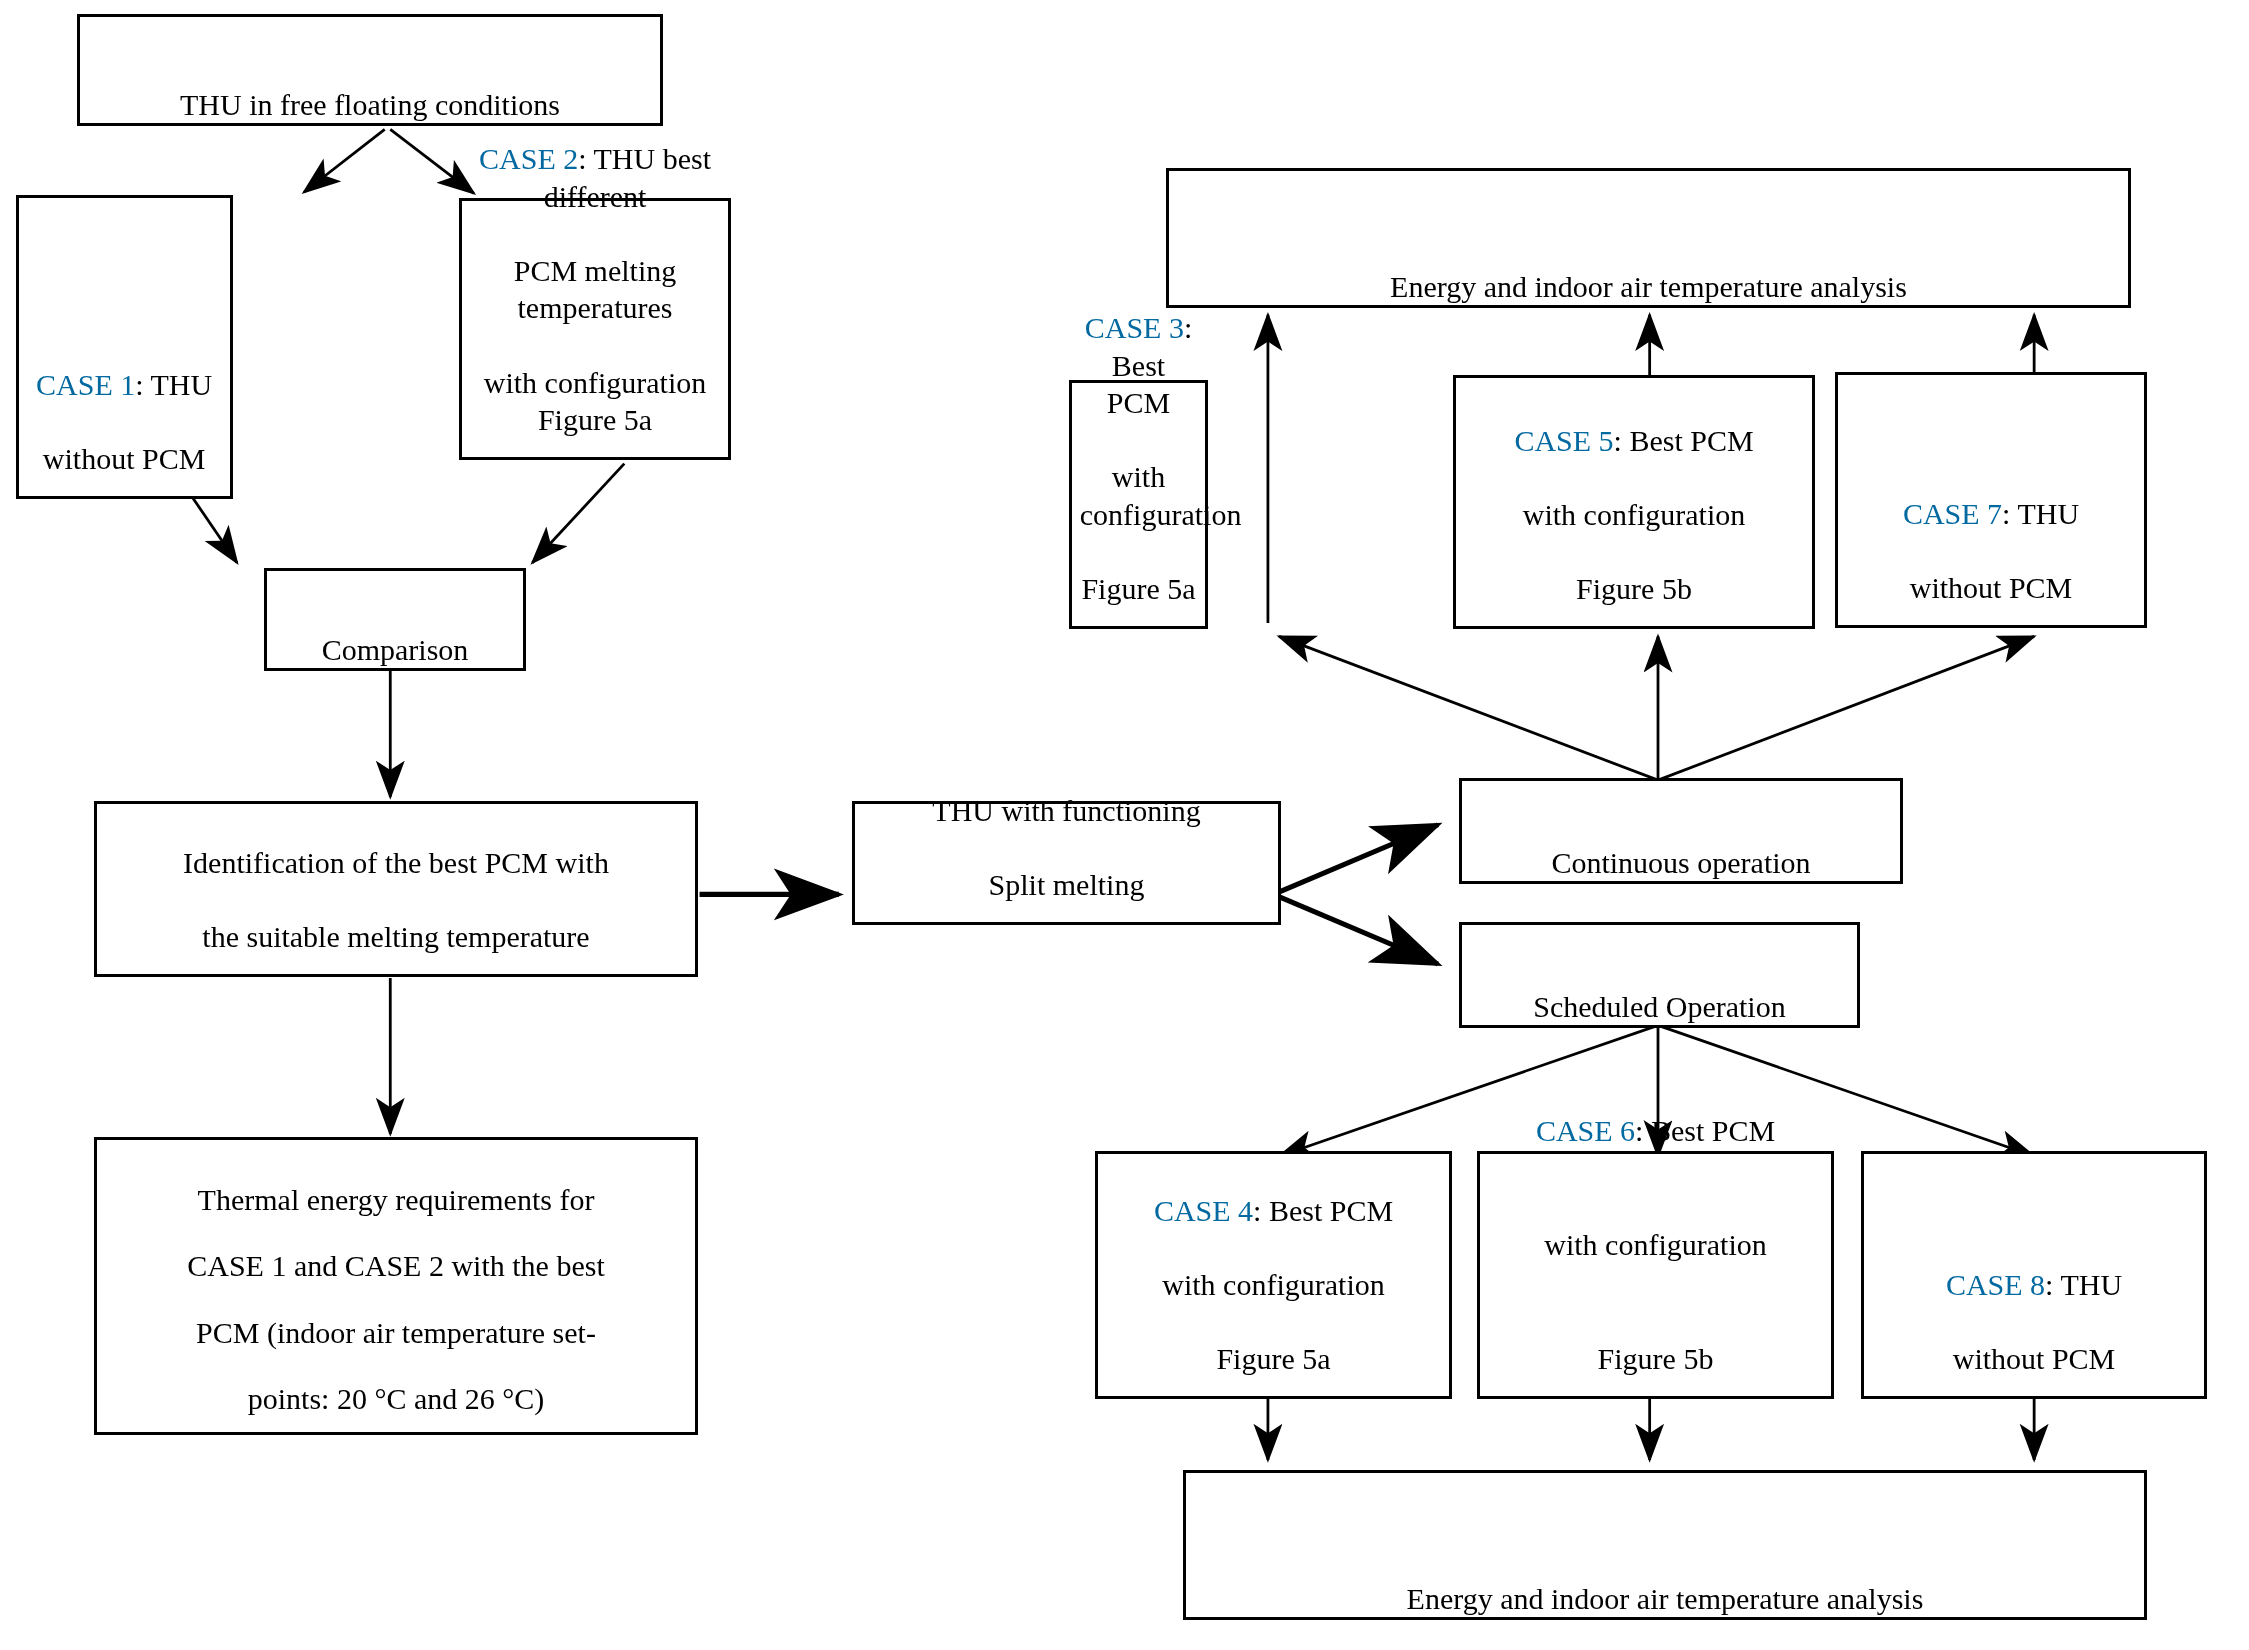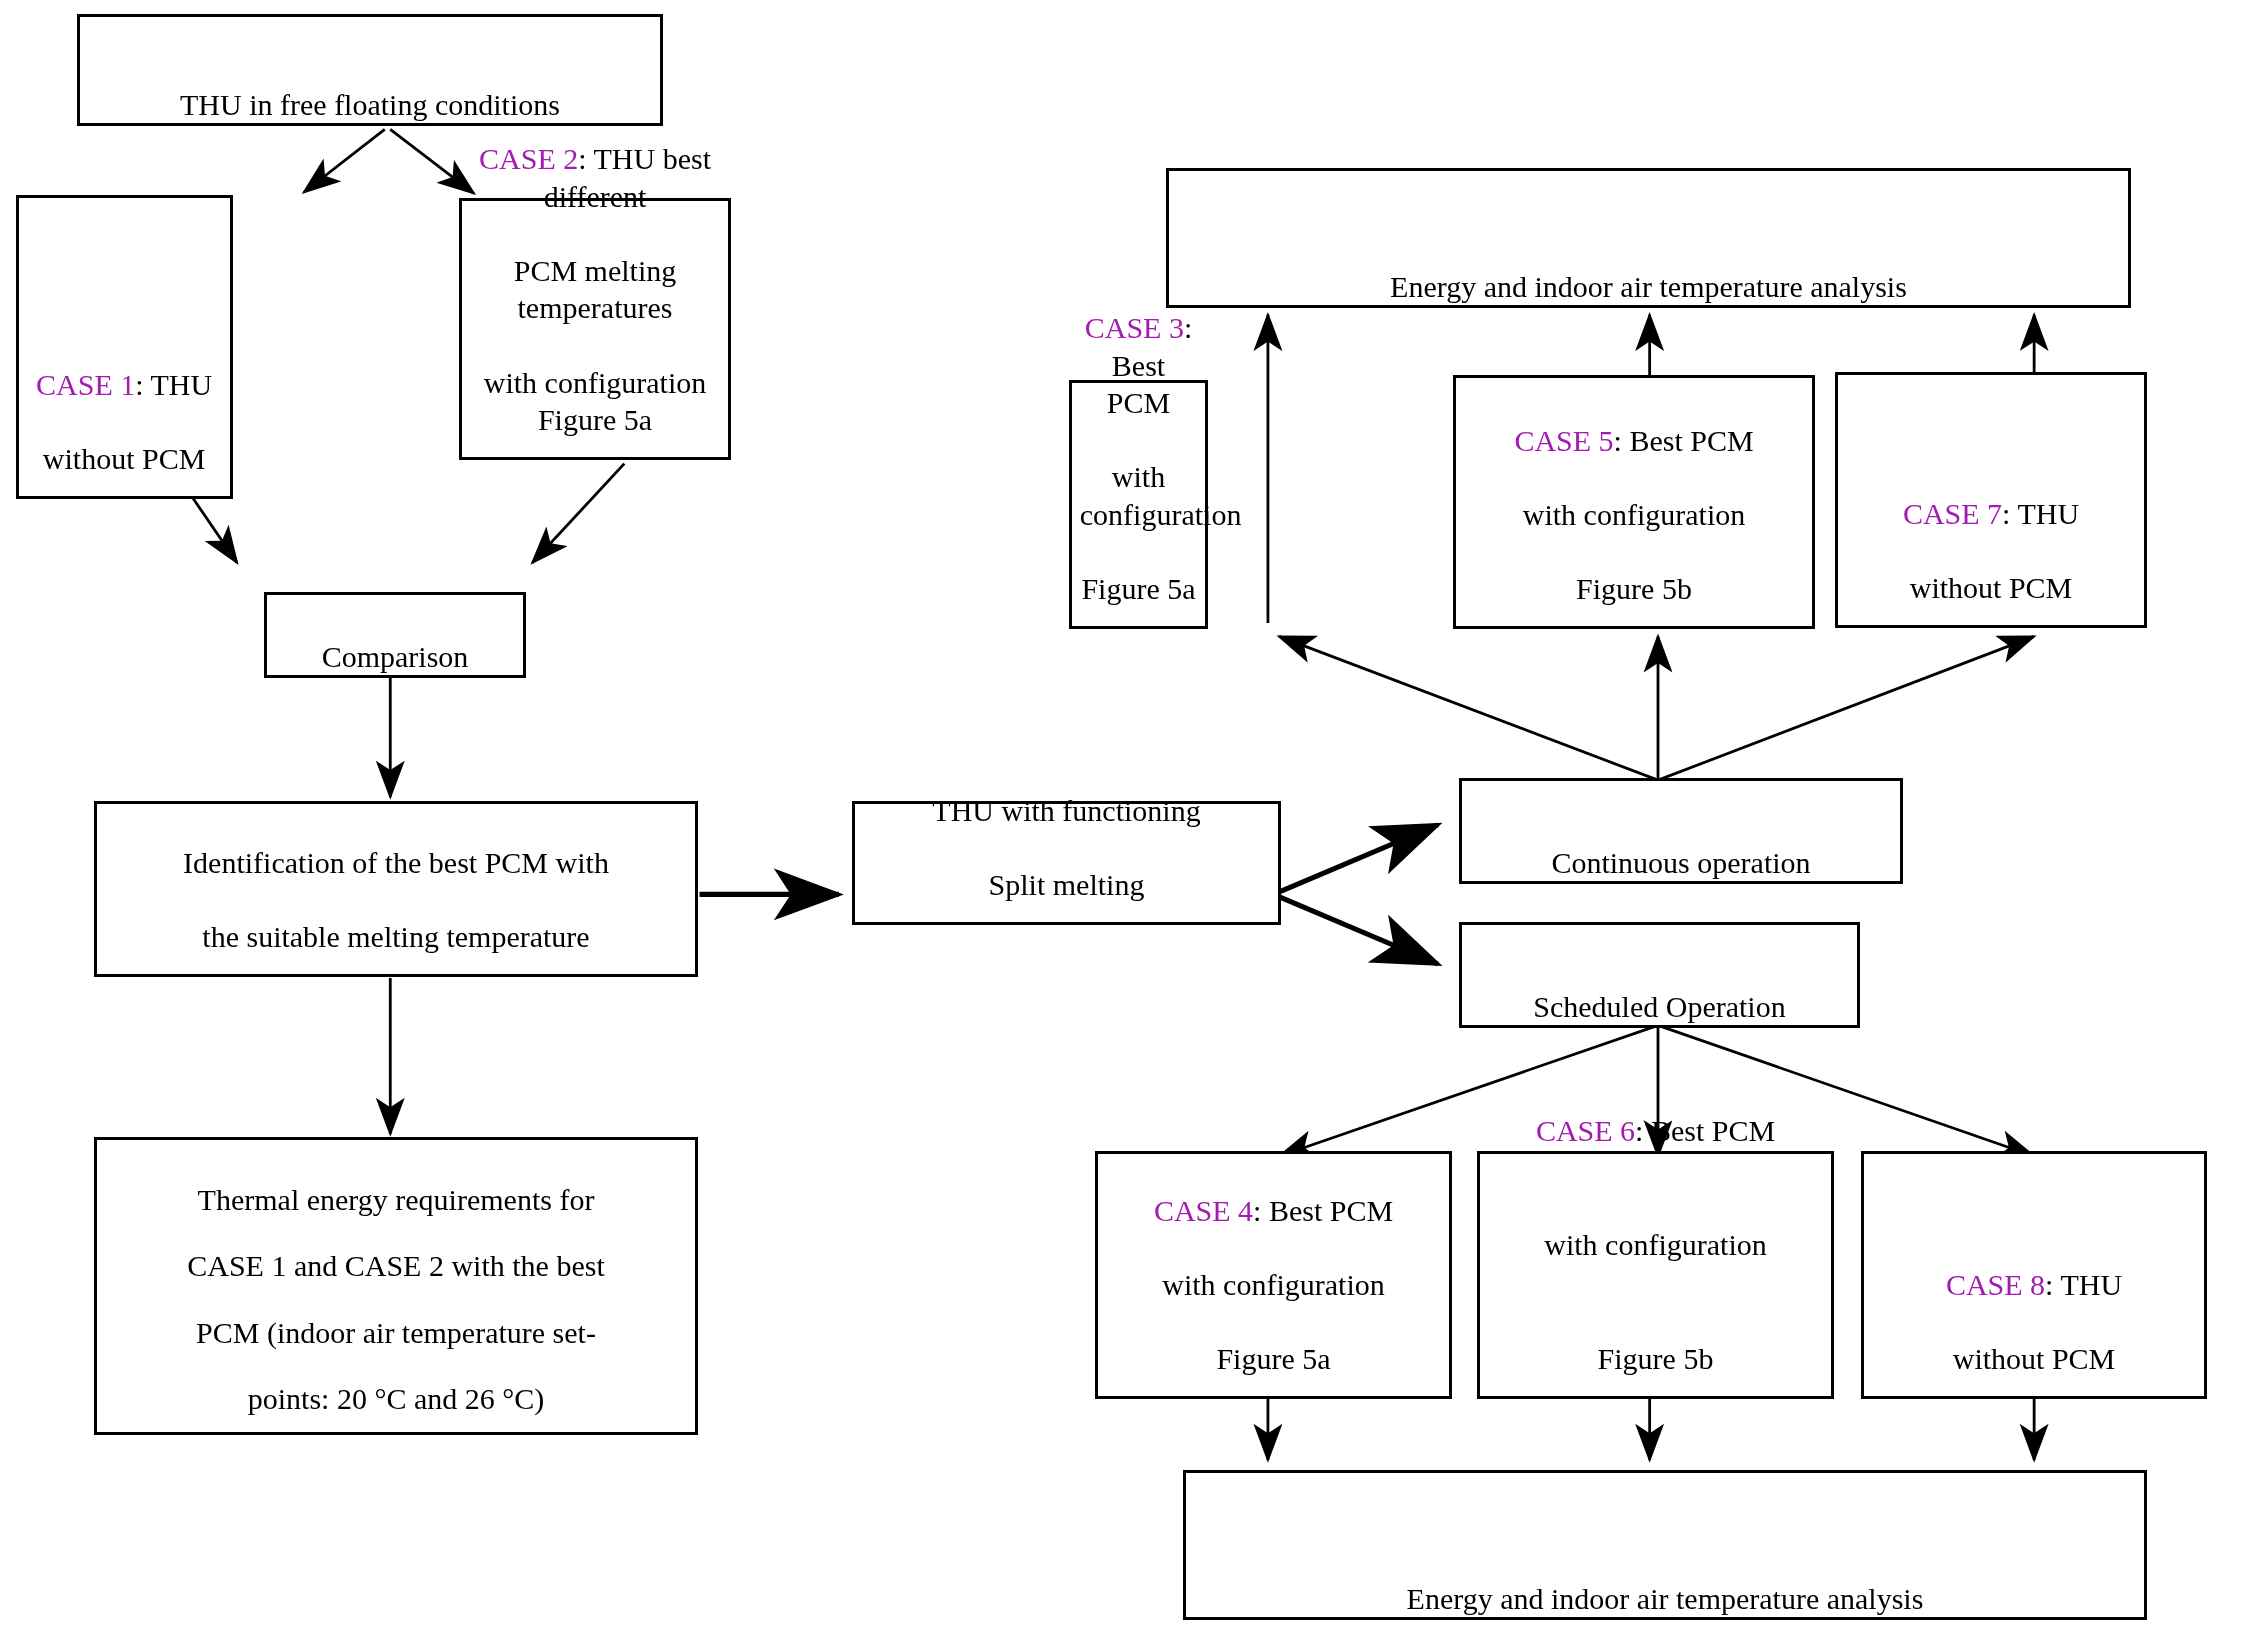--- a/index.html
+++ b/index.html
@@ -40,21 +40,21 @@
   }
   .node .ln {
     display: block;
     width: 100%;
     padding: 0 7.8px;
     box-sizing: border-box;
   }
   .node.multi .ln { margin: 18.4px 0; }
   .node.multi4 .ln { margin: 14.5px 0; }
   .node.single .ln { margin: 0; }
-  .case-tag { color: #a21caf; }
+  .case-tag { color: #0369a1; }
 </style>
 </head>
 <body>
 
 <div id="stage">
 
   <svg id="edges" viewBox="0 0 4037 2961" xmlns="http://www.w3.org/2000/svg">
     <defs>
       <marker id="arrow" markerWidth="16" markerHeight="16" refX="13" refY="5.2" orient="auto" markerUnits="strokeWidth">
         <path d="M0,0 L14,5.2 L0,10.4 L3.4,5.2 Z" fill="#000000"></path>
@@ -118,21 +118,21 @@
   </div>
 
   <div class="node multi" style="left:459px; top:198px; width:272px; height:262px;">
     <span class="ln">
       <span class="case-tag">CASE 2</span><span>: THU best different</span>
     </span>
     <span class="ln">PCM melting temperatures</span>
     <span class="ln">with configuration Figure 5a</span>
   </div>
 
-  <div class="node single" style="left:264px; top:592px; width:262px; height:86px;">
+  <div class="node single" style="left:264px; top:568px; width:262px; height:103px;">
     <span class="ln">Comparison</span>
   </div>
 
   <div class="node multi" style="left:94px; top:801px; width:604px; height:176px;">
     <span class="ln">Identification of the best PCM with</span>
     <span class="ln">the suitable melting temperature</span>
   </div>
 
   <div class="node multi4" style="left:94px; top:1137px; width:604px; height:298px;">
     <span class="ln">Thermal energy requirements for</span>

